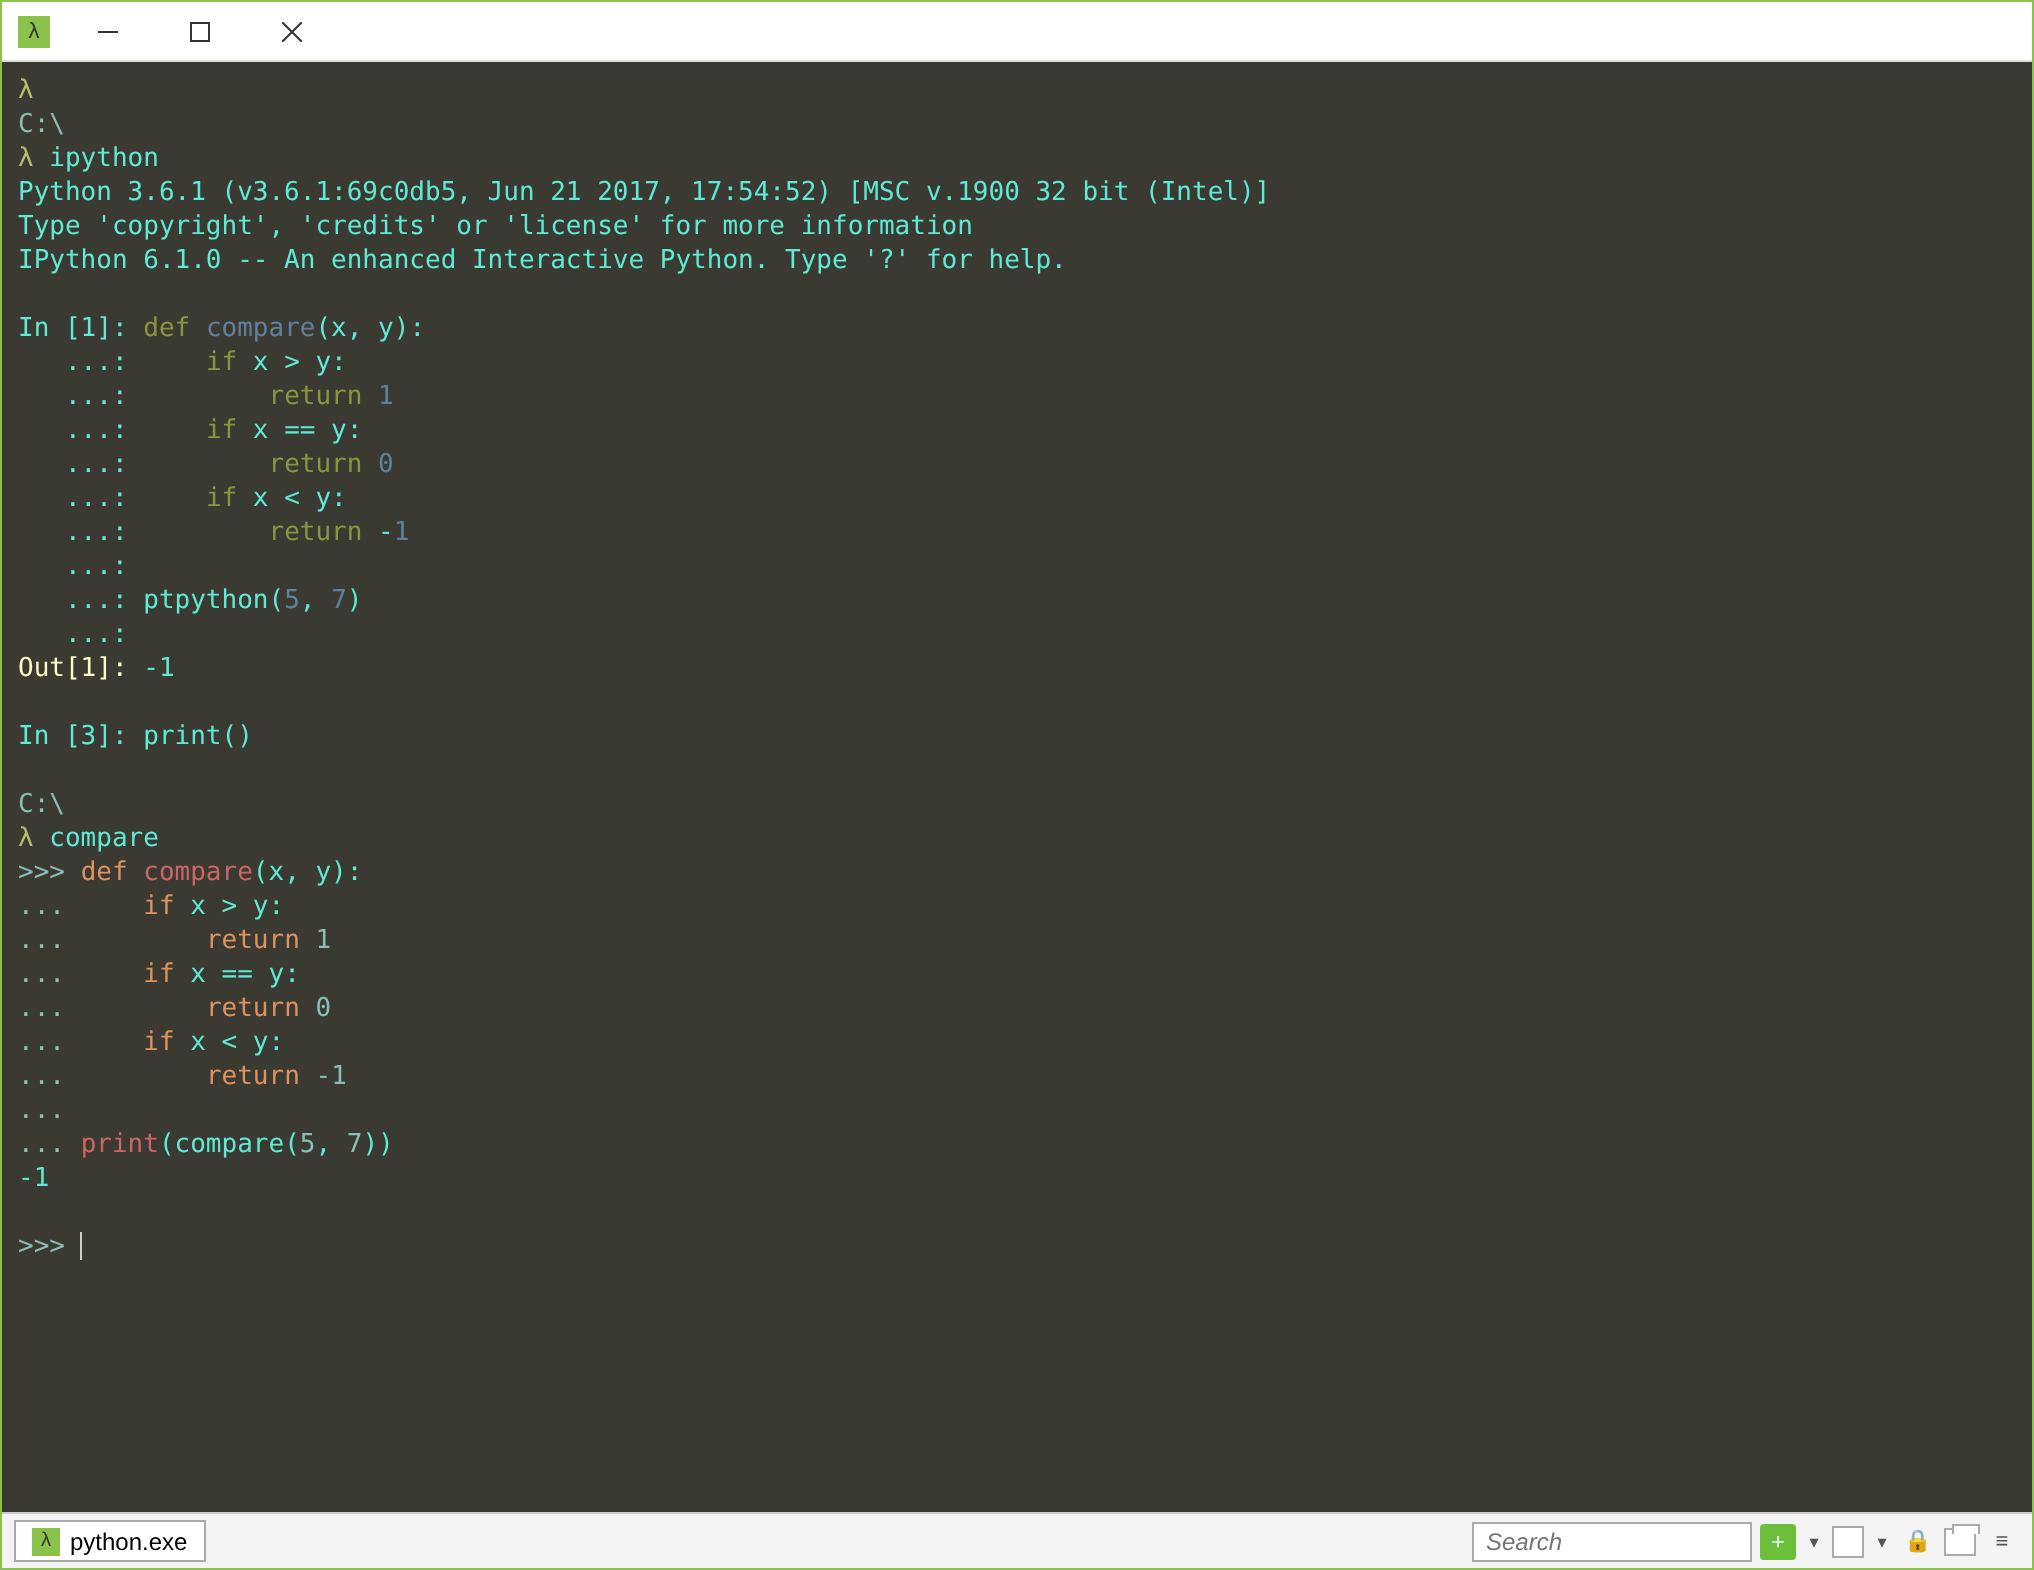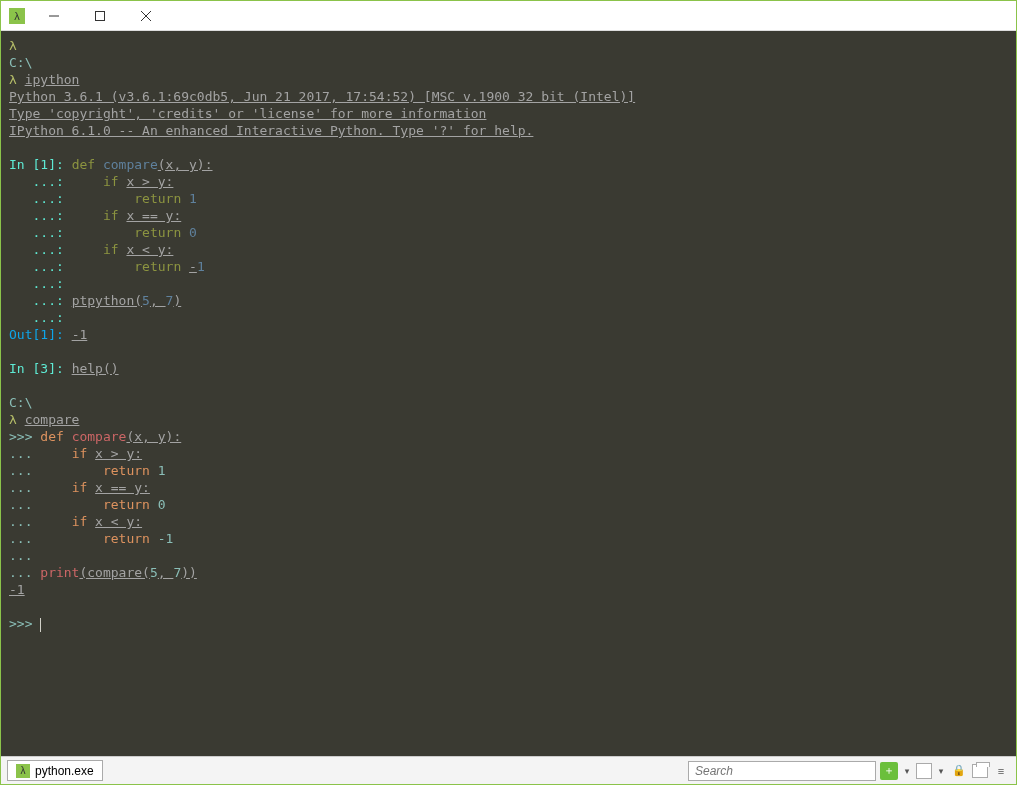--- a/index.html
+++ b/index.html
@@ -60,26 +60,26 @@
     font-size: 13px;
     line-height: 17px;
     color: #d0d0c8;
     padding: 6px 8px;
     overflow: hidden;
     white-space: pre;
   }
   .c-lambda { color: #b5bd68; }
   .c-cyan { color: #8abeb7; }
   .c-green-in { color: #5eead4; }
-  .c-red-out { color: #0ea5e9; margin-top: 24px; }
+  .c-red-out { color: #fef9c3; margin-top: 24px; }
   .c-blue-fn { color: #5f819d; }
   .c-green-ret { color: #8c9440; }
   .c-orange { color: #de935f; }
   .c-magenta { color: #cc6666; }
-  .c-white { color: #a3a3a3; text-decoration: underline; }
+  .c-white { color: #5eead4; }
   .c-num { color: #5f819d; }
   .c-cyan-sym { color: #8abeb7; }
   .cursor {
     display: inline-block;
     width: 1px;
     height: 14px;
     background: #d0d0c8;
     vertical-align: middle;
   }
 
@@ -102,21 +102,21 @@
     font-size: 12px;
     height: 21px;
   }
   .sb-tab .tab-icon {
     width:14px; height:14px; background:#8bc34a;
     display:inline-flex; align-items:center; justify-content:center;
     font-size:10px; color:#333;
   }
   .sb-spacer { flex: 1; }
   .sb-search {
-    width: 188px;
+    width: 140px;
     height: 20px;
     border: 1px solid #aaa;
     font-size: 12px;
     padding: 0 6px;
     font-style: italic;
     color: #888;
     background:#fff;
   }
   .sb-ico {
     width: 18px;
@@ -175,21 +175,21 @@
 <span class="c-green-in">   ...: </span><span>        </span><span class="c-green-ret">return </span><span class="c-num">1</span>
 <span class="c-green-in">   ...: </span><span>    </span><span class="c-green-ret">if </span><span class="c-white">x == y:</span>
 <span class="c-green-in">   ...: </span><span>        </span><span class="c-green-ret">return </span><span class="c-num">0</span>
 <span class="c-green-in">   ...: </span><span>    </span><span class="c-green-ret">if </span><span class="c-white">x &lt; y:</span>
 <span class="c-green-in">   ...: </span><span>        </span><span class="c-green-ret">return </span><span class="c-white">-</span><span class="c-num">1</span>
 <span class="c-green-in">   ...: </span>
 <span class="c-green-in">   ...: </span><span class="c-white">ptpython(</span><span class="c-num">5</span><span class="c-white">, </span><span class="c-num">7</span><span class="c-white">)</span>
 <span class="c-green-in">   ...: </span>
 <span class="c-red-out">Out[1]: </span><span class="c-white">-1</span>
 <span></span>
-<span class="c-green-in">In [3]: </span><span class="c-white">help()</span>
+<span class="c-green-in">In [3]: </span><span class="c-white">print()</span>
 <span></span>
 <span class="c-cyan">C:\</span>
 <span class="c-lambda">λ </span><span class="c-white">compare</span>
 <span class="c-cyan-sym">&gt;&gt;&gt; </span><span class="c-orange">def </span><span class="c-magenta">compare</span><span class="c-white">(x, y):</span>
 <span class="c-cyan-sym">... </span><span>    </span><span class="c-orange">if </span><span class="c-white">x &gt; y:</span>
 <span class="c-cyan-sym">... </span><span>        </span><span class="c-orange">return </span><span class="c-cyan-sym">1</span>
 <span class="c-cyan-sym">... </span><span>    </span><span class="c-orange">if </span><span class="c-white">x == y:</span>
 <span class="c-cyan-sym">... </span><span>        </span><span class="c-orange">return </span><span class="c-cyan-sym">0</span>
 <span class="c-cyan-sym">... </span><span>    </span><span class="c-orange">if </span><span class="c-white">x &lt; y:</span>
 <span class="c-cyan-sym">... </span><span>        </span><span class="c-orange">return </span><span class="c-cyan-sym">-</span><span class="c-cyan-sym">1</span>

